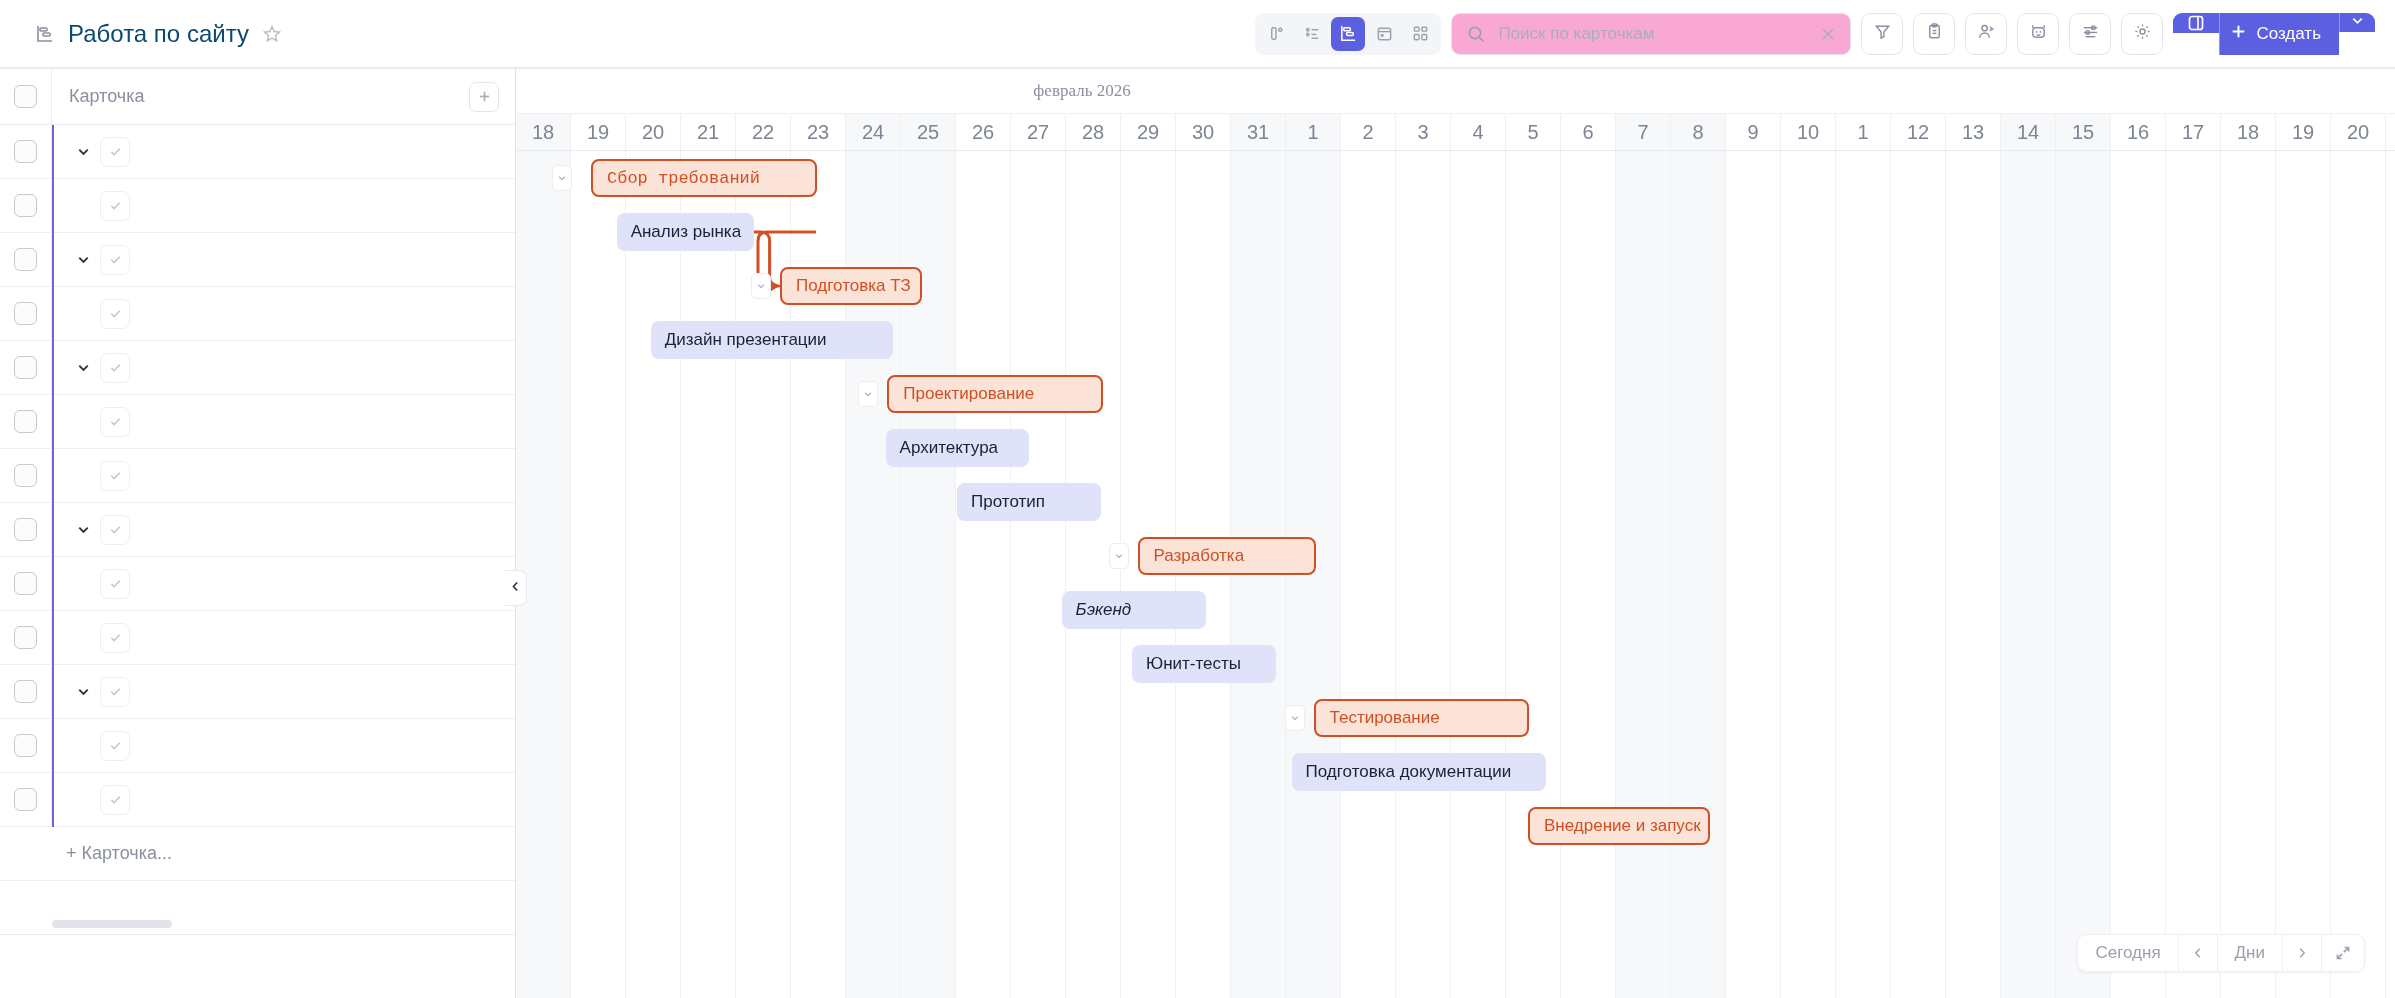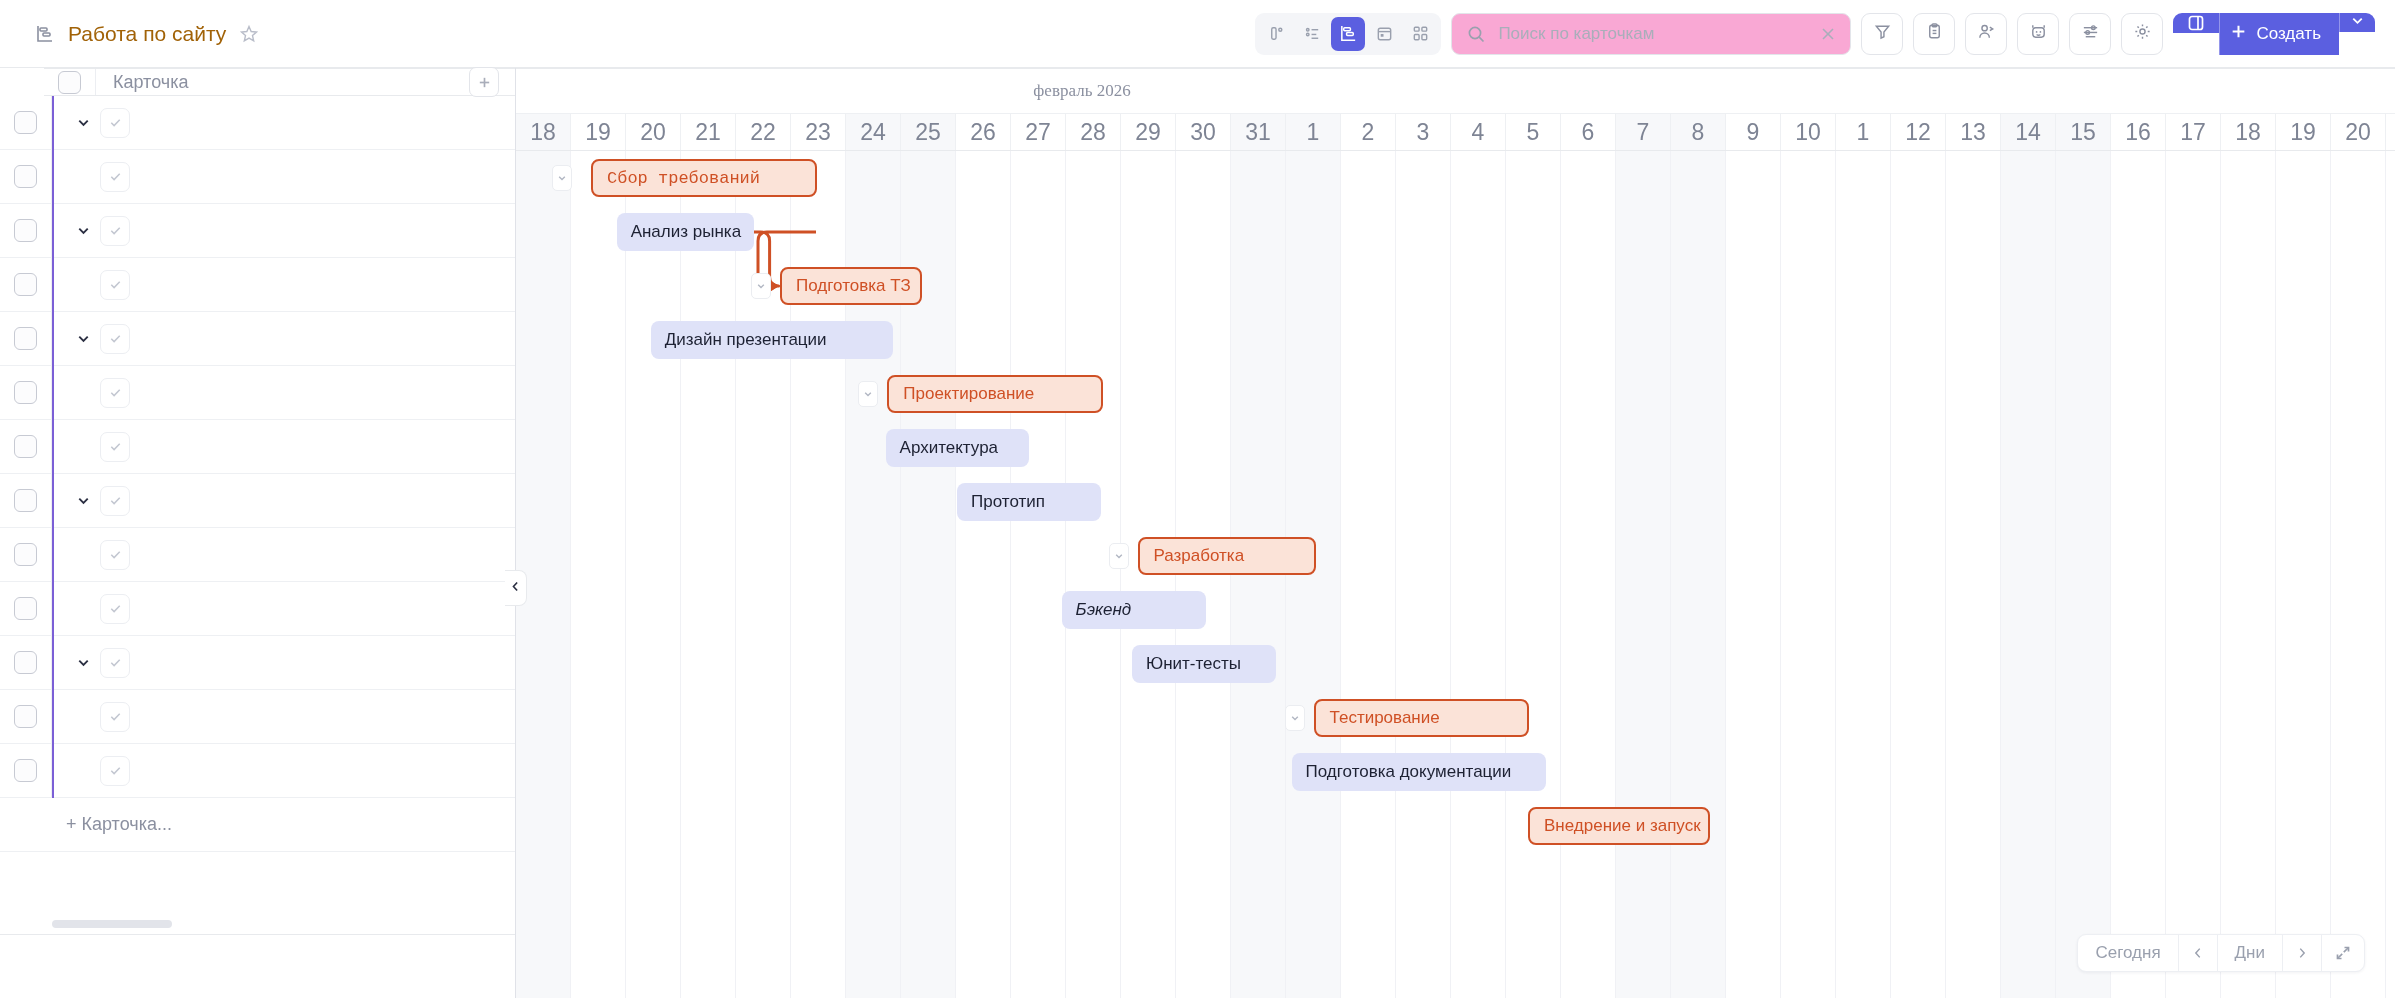--- a/index.html
+++ b/index.html
@@ -13,21 +13,21 @@
   
   .header {
     height: 68px; width: 100%;
     display: flex; align-items: center;
     border-bottom: 1px solid #e8eaed;
     background: #fff;
     position: relative;
   }
   .hdr-left { display: flex; align-items: center; gap: 12px; padding-left: 34px; }
   .hdr-proj-icon { width: 22px; height: 22px; color: #8b90a0; display:flex; align-items:center; justify-content:center;}
-  .hdr-title { font-size: 21px; color: #a16207; white-space: nowrap; }
+  .hdr-title { font-size: 24px; color: #0c4a6e; white-space: nowrap; }
   .hdr-star { width: 22px; height: 22px; color: #b9bdc9; display:flex;align-items:center;justify-content:center; cursor:pointer;}
 
   .hdr-right {
     position: absolute; right: 20px; top: 50%; transform: translateY(-50%);
     display: flex; align-items: center; gap: 10px;
   }
   .viewswitch {
     display: flex; align-items: center; gap: 2px;
     background: #f4f5f8; border-radius: 9px; padding: 4px;
   }
@@ -80,24 +80,23 @@
 
   
   .body { display: flex; height: 930px; position: relative; }
 
   
   .leftpanel {
     width: 516px; flex: none; position: relative;
     border-right: 1px solid #e0e2e8; background: #fff;
   }
   .grid-head {
-    height: 28px; display: flex; align-items: center;
+    height: 57px; display: flex; align-items: center;
     border-bottom: 1px solid #e8eaed; border-top: 1px solid #e8eaed;
     position: relative;
-    margin-left: 44px;
   }
   .cb-cell { width: 52px; display: flex; align-items: center; justify-content: center;
              border-right: 1px solid #eceef2; height: 100%; }
   .cbox {
     width: 23px; height: 23px; border: 1px solid #c7cad3;
     border-radius: 6px; background: #fcfcfd; cursor: pointer;
   }
   .grid-head .col-title { font-size: 18px; color: #8b90a0; padding-left: 17px; }
   .head-plus {
     position: absolute; right: 16px; top: 50%; transform: translateY(-50%);
@@ -161,21 +160,21 @@
     font-size: 17px; color: #8b90a0; border-top: 1px solid #e8eaed;
     position: relative;
   }
   .month-label { position: absolute; left: 16px; width: 1100px; text-align: center; font-family: Liberation Serif, serif; }
   .day-band {
     height: 38px; display: flex; border-bottom: 1px solid #e8eaed;
     border-top: 1px solid #eef0f3;
   }
   .day-cell {
     width: 55px; flex: none; display: flex; align-items: center; justify-content: center;
-    font-size: 23px; color: #7e8494; border-right: 1px solid #eef0f3;
+    font-size: 20px; color: #7e8494; border-right: 1px solid #eef0f3;
   }
   .day-cell.weekend { background: #f7f8fa; }
 
   .canvas { position: absolute; left: 0; right: 0; top: 83px; bottom: 0; overflow: hidden; }
   .colstripes { position: absolute; inset: 0; display: flex; }
   .colstripe { width: 55px; flex: none; border-right: 1px solid #f0f1f5; height: 100%; }
   .colstripe.weekend { background: #f7f8fa; }
 
   .bar {
     position: absolute; height: 38px; border-radius: 8px;

